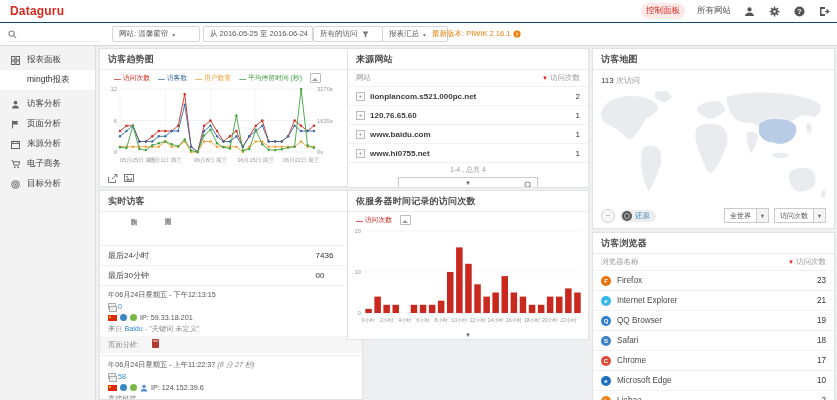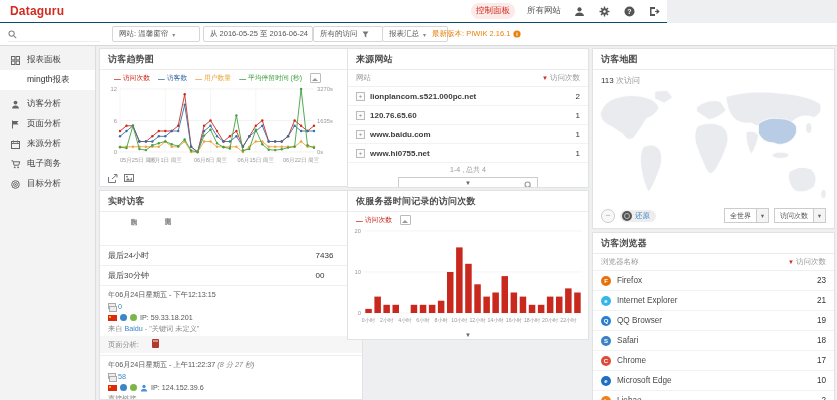--- a/index.html
+++ b/index.html
@@ -1,19 +1,19 @@
 <!DOCTYPE html>
 <html lang="zh"><head>
 <meta charset="utf-8">
 <style>
   html,body{margin:0;padding:0;}
   body{width:837px;height:400px;position:relative;overflow:hidden;background:#edeff0;
        font-family:"Liberation Sans","DejaVu Sans",sans-serif;color:#444;}
   
-  #topbar{position:absolute;left:0;top:0;width:667px;height:22px;background:#fff;border-bottom:3px solid #0c4a6e;}
+  #topbar{position:absolute;left:0;top:0;width:837px;height:22px;background:#fff;border-bottom:3px solid #0c4a6e;}
   #logo{position:absolute;left:10px;top:4px;font-size:12px;font-weight:bold;color:#d52a20;letter-spacing:.2px;}
   .topnav{position:absolute;top:0;right:6px;height:22px;display:flex;align-items:center;gap:12px;}
   .topnav .navitem{font-size:8.5px;cursor:pointer;}
   .navitem.hot{color:#d52a20;background:#fbeae8;padding:2px 5px;border-radius:8px;}
   .navitem.plain{color:#555;}
   .topicon{width:13px;height:13px;display:inline-flex;align-items:center;justify-content:center;cursor:pointer;}
   
   #toolbar{position:absolute;left:0;top:23px;width:837px;height:22px;background:#fff;border-bottom:1px solid #d9d9d9;}
   .tbox{position:absolute;top:3px;height:14px;border:1px solid #d6d6d6;background:#fff;border-radius:2px;
         font-size:7.5px;color:#555;display:flex;align-items:center;padding:0 6px;gap:4px;cursor:pointer;white-space:nowrap;}

